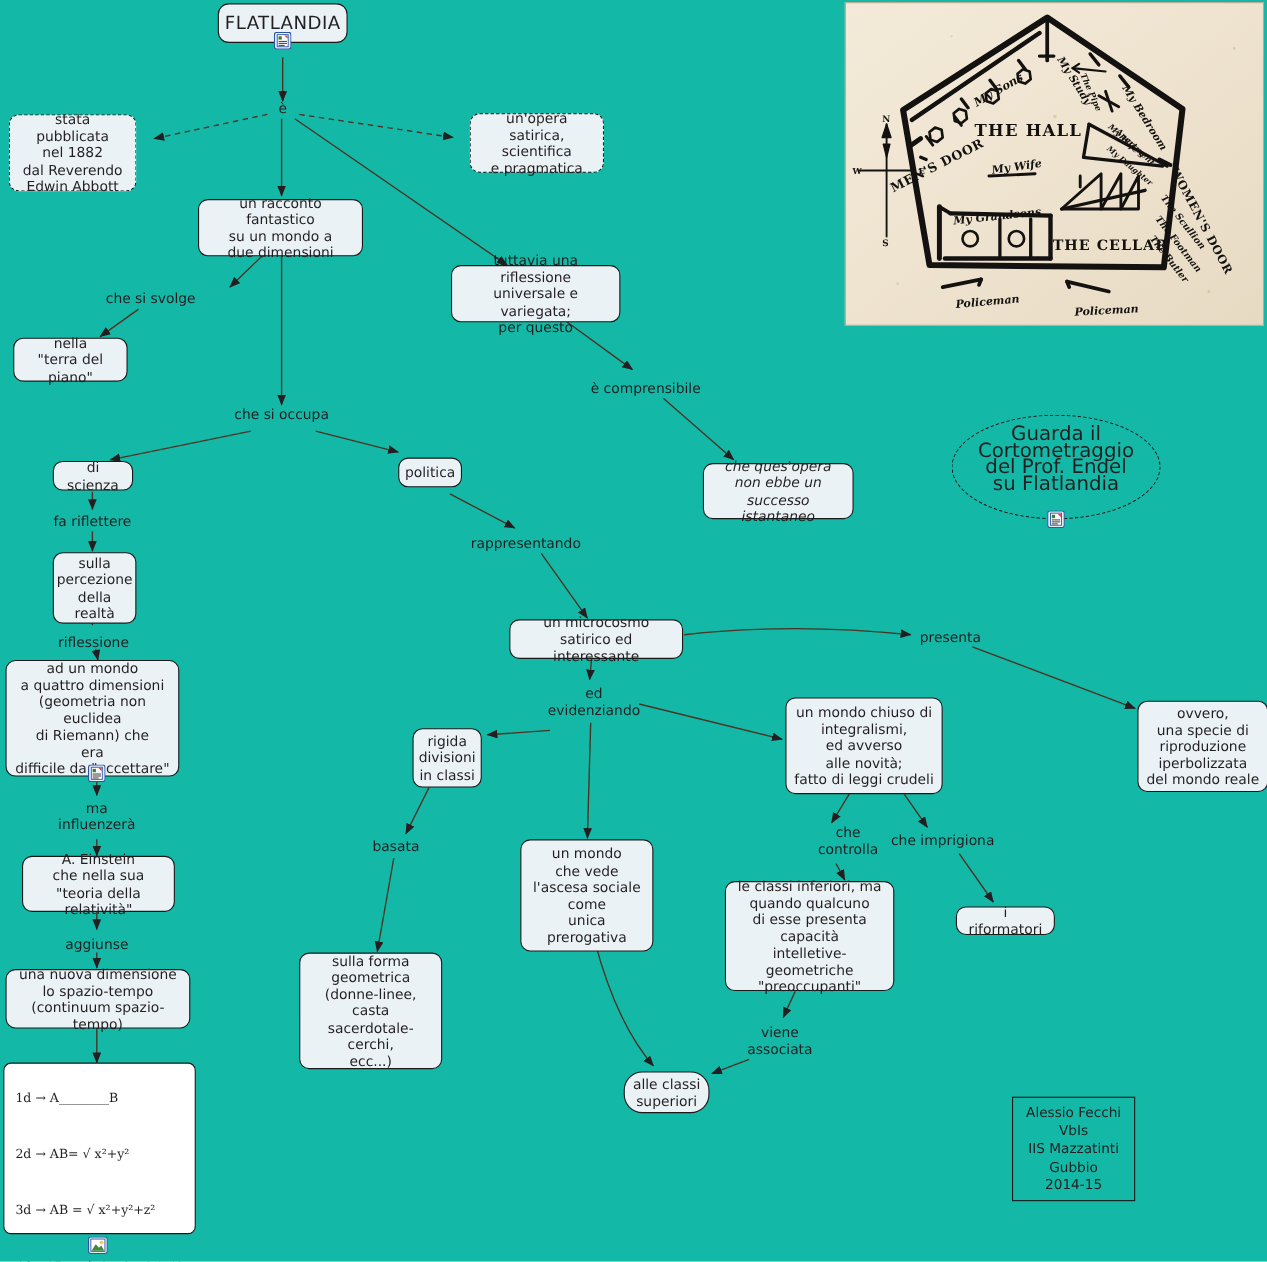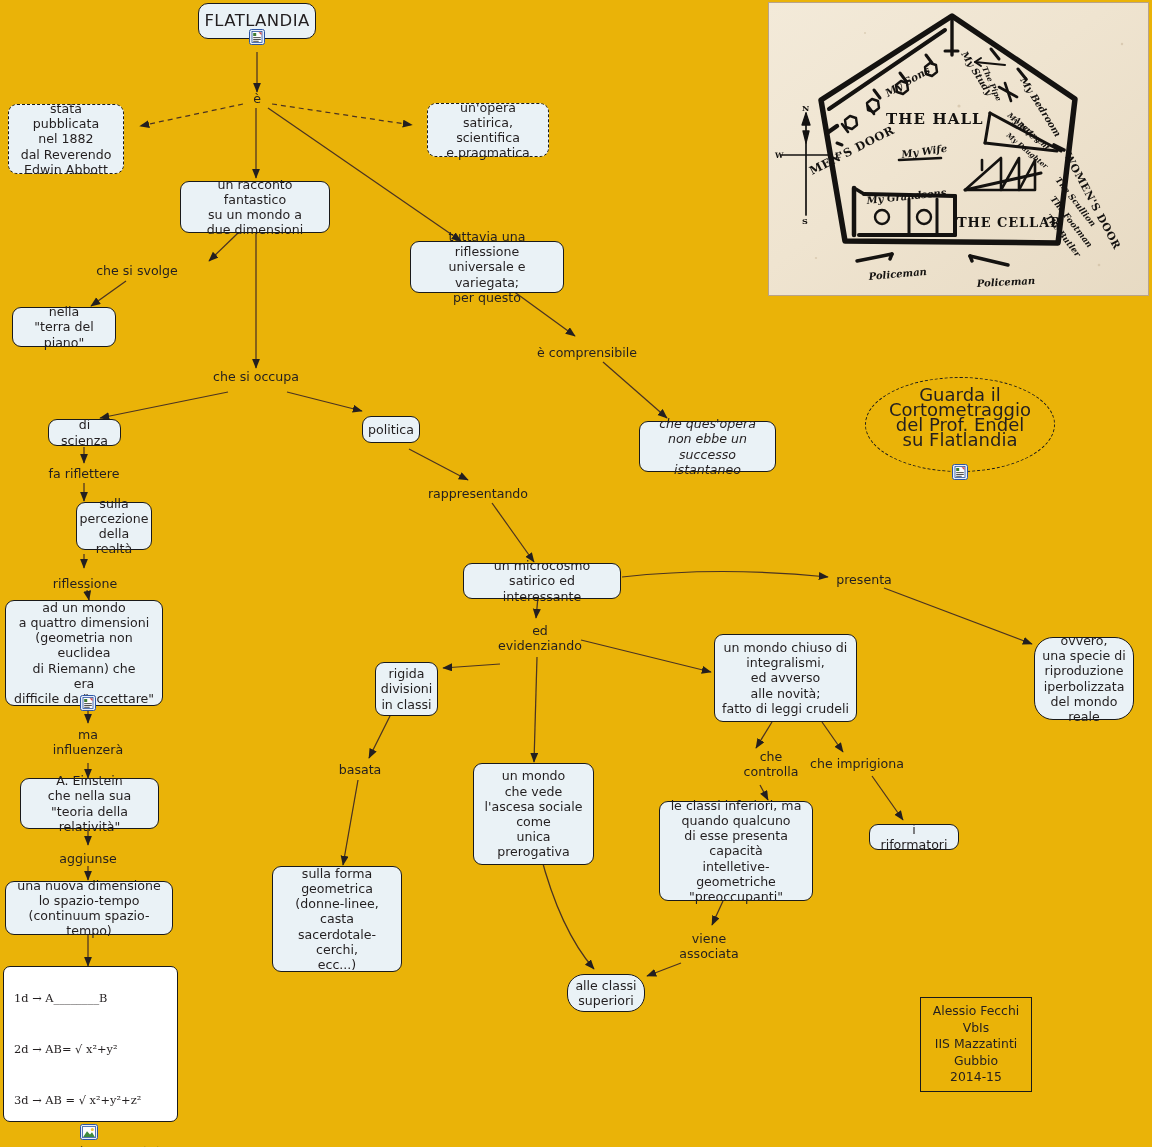--- a/index.html
+++ b/index.html
@@ -108,21 +108,21 @@
   .img-icon {
     position: absolute;
     width: 18px;
     height: 16px;
     z-index: 5;
   }
 </style>
 </head>
 <body>
 
-<div id="canvas" style="background: #eab308;">
+<div id="canvas" style="background: #14b8a6;">
 
   <svg id="edges" viewBox="0 0 1152 1147">
     <defs>
       <marker id="ah" markerWidth="9" markerHeight="9" refX="7.4" refY="3.2" orient="auto" markerUnits="strokeWidth">
         <path d="M0,0 L8,3.2 L0,6.4 z" fill="#231f20"></path>
       </marker>
     </defs>
     <g stroke="#4a3322" stroke-width="1.25" fill="none" marker-end="url(#ah)">
 
       <path d="M257,52 L257,92"></path>
@@ -237,21 +237,21 @@
 "terra del piano"</div>
 
   <div class="node" style="left:639px; top:421px; width:137px; height:51px;font-style:italic;">che ques'opera
 non ebbe un
 successo istantaneo</div>
 
   <div class="node" style="left:48px; top:419px; width:73px; height:27px;">di scienza</div>
 
   <div class="node" style="left:362px; top:416px; width:58px; height:27px;">politica</div>
 
-  <div class="node" style="left:48px; top:502px; width:76px; height:48px;margin-left:28px;">sulla
+  <div class="node" style="left:48px; top:502px; width:76px; height:65px;">sulla
 percezione
 della realtà</div>
 
   <div class="node" style="left:5px; top:600px; width:158px; height:106px;">ad un mondo
 a quattro dimensioni
 (geometria non euclidea
 di Riemann) che
 era
 difficile da "accettare"</div>
   <span class="doc-icon" style="left:80px; top:695px;">
@@ -322,21 +322,21 @@
 di esse presenta
 capacità
 intelletive-geometriche
 "preoccupanti"</div>
 
   <div class="node" style="left:869px; top:824px; width:90px; height:26px;">i riformatori</div>
 
   <div class="node" style="left:567px; top:974px; width:78px; height:38px;border-radius:17px;">alle classi
 superiori</div>
 
-  <div class="node" style="left:1034px; top:637px; width:100px; height:83px;border-radius:19px;">ovvero,
+  <div class="node" style="left:1034px; top:637px; width:119px; height:83px;">ovvero,
 una specie di
 riproduzione
 iperbolizzata
 del mondo reale</div>
 
   <div class="node ellipse" style="left:865px; top:377px; width:190px; height:95px;">
     <span style="white-space:pre-line; text-align:center;">Guarda il Cortometraggio
 del Prof. Endel
 su Flatlandia</span>
     <span class="doc-icon" style="position:relative; left:0; top:2px; display:block;">

